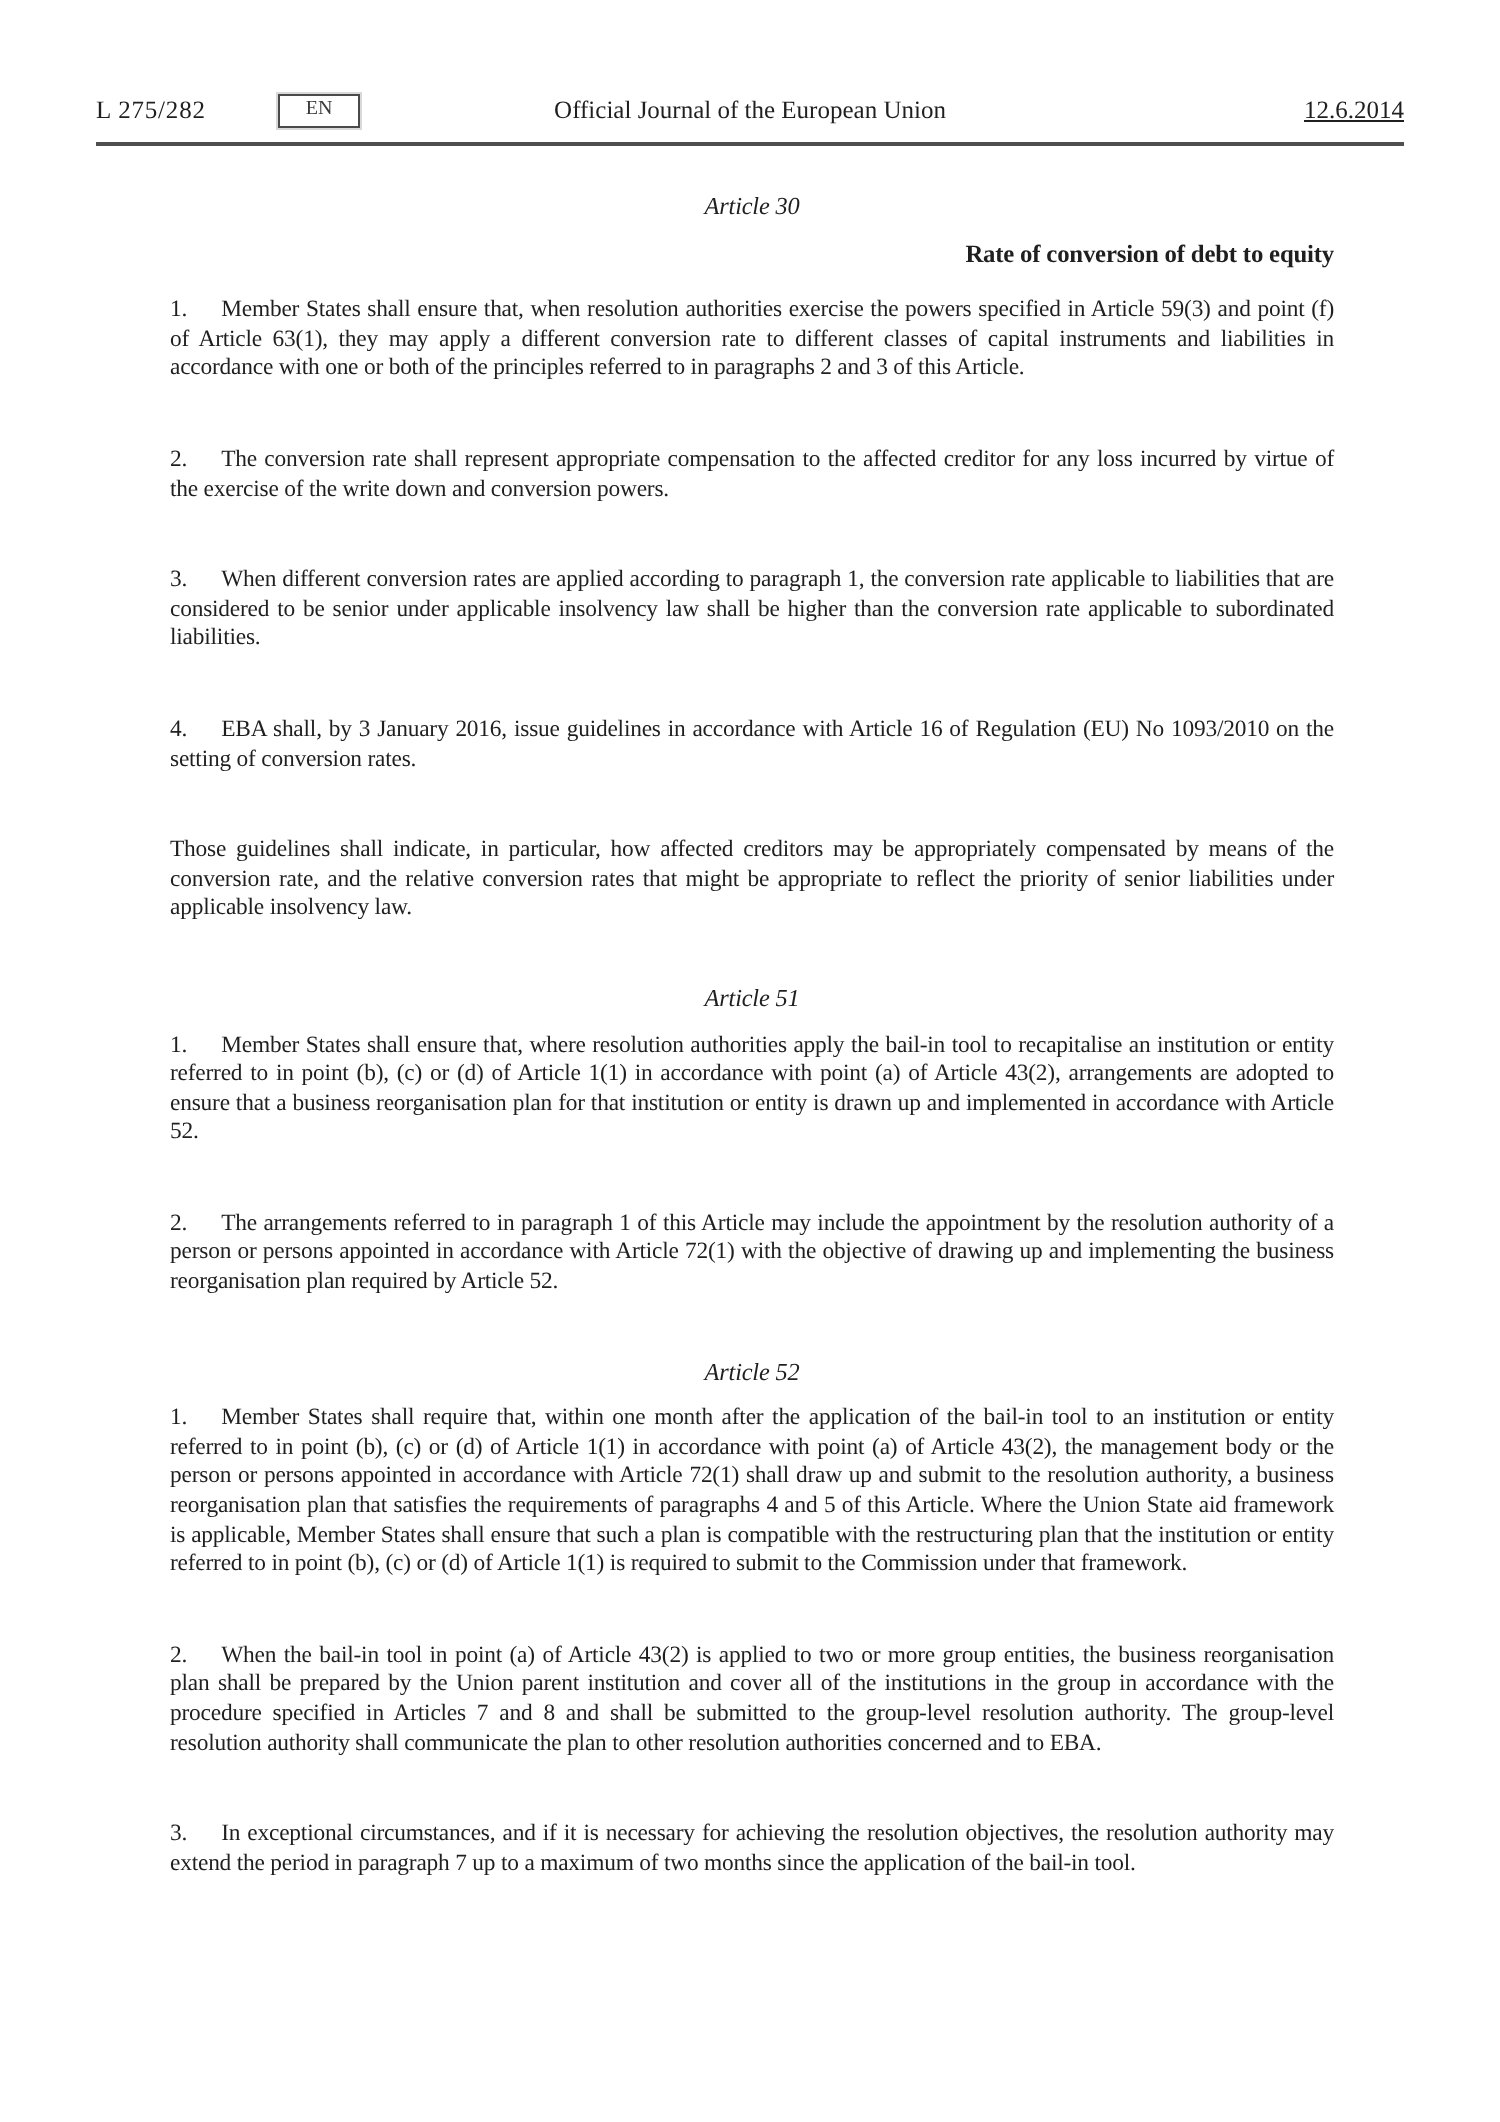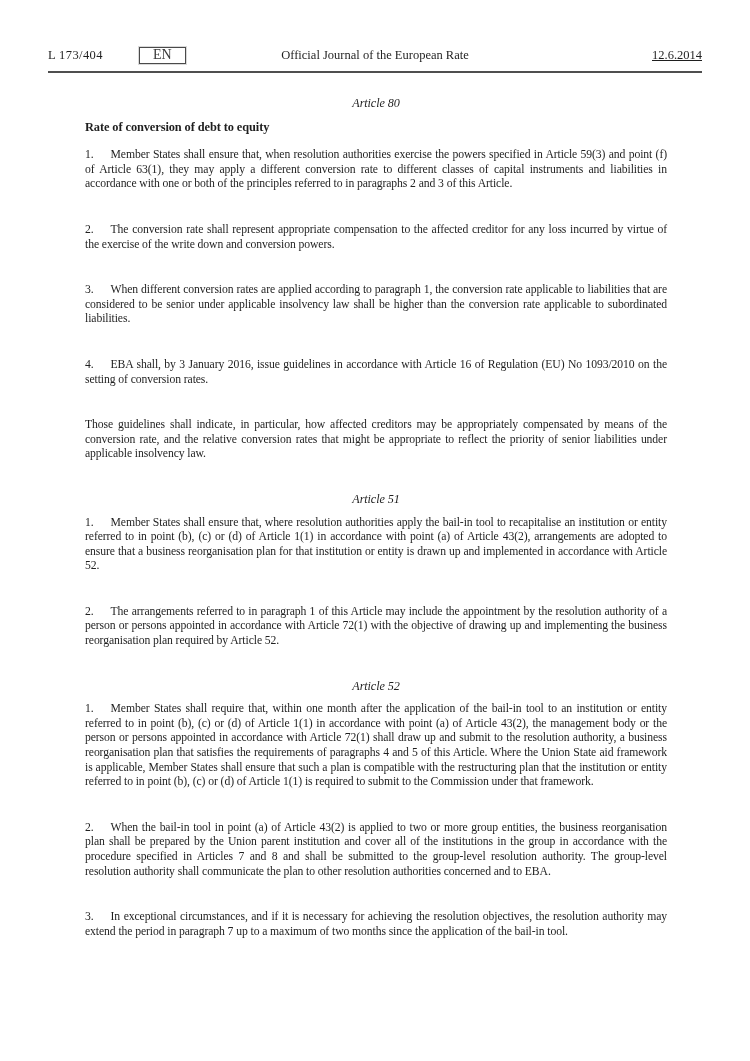--- a/index.html
+++ b/index.html
@@ -31,21 +31,21 @@
     display: flex;
     align-items: center;
   }
   .journal-ref { letter-spacing: 0.4px; }
   .lang-box {
     display: inline-block;
     margin-left: 36px;
     border: 1px solid #4a4a4a;
     box-shadow: 0 0 0 1px #d9d9d9;
     padding: 0px 13px 1px 13px;
-    font-size: 14px;
+    font-size: 10px;
     color: #3a3a3a;
     line-height: 14px;
   }
   .header-center {
     position: absolute;
     left: 0; right: 0; top: 1px;
     text-align: center;
   }
   .header-right {
     position: absolute;
@@ -72,49 +72,49 @@
     text-align: justify;
   }
   .article + .article { margin-top: 30px; }
   .article-label {
     text-align: center;
     font-style: italic;
     font-size: 12.2px;
     margin-bottom: 9px;
   }
   .article-title {
-    text-align: left;
+    text-align: right;
     font-weight: bold;
     font-size: 12.4px;
     margin-bottom: 14px;
   }
   p.para { margin-bottom: 31px; }
   p.para:last-child { margin-bottom: 0; }
   .pnum { margin-right: 17px; }
   .pnum:empty { margin-right: 0; }
 </style>
 </head>
 <body>
 
 <div class="page">
 
   <div class="header">
     <div class="header-left">
-      <span class="journal-ref">L 173/404</span>
+      <span class="journal-ref">L 275/282</span>
       <span class="lang-box">EN</span>
     </div>
-    <div class="header-center">Official Journal of the European Rate</div>
+    <div class="header-center">Official Journal of the European Union</div>
     <div class="header-right">12.6.2014</div>
   </div>
   <div class="header-rule"></div>
 
   <div class="content">
 
     <div class="article">
-      <div class="article-label">Article 80</div>
+      <div class="article-label">Article 30</div>
       <div class="article-title">Rate of conversion of debt to equity</div>
       <p class="para"><span class="pnum">1.</span><span>Member States shall ensure that, when resolution authorities exercise the powers specified in Article 59(3) and point (f) of Article 63(1), they may apply a different conversion rate to different classes of capital instruments and liabilities in accordance with one or both of the principles referred to in paragraphs 2 and 3 of this Article.</span></p>
       <p class="para"><span class="pnum">2.</span><span>The conversion rate shall represent appropriate compensation to the affected creditor for any loss incurred by virtue of the exercise of the write down and conversion powers.</span></p>
       <p class="para"><span class="pnum">3.</span><span>When different conversion rates are applied according to paragraph 1, the conversion rate applicable to liabilities that are considered to be senior under applicable insolvency law shall be higher than the conversion rate applicable to subordinated liabilities.</span></p>
       <p class="para"><span class="pnum">4.</span><span>EBA shall, by 3 January 2016, issue guidelines in accordance with Article 16 of Regulation (EU) No 1093/2010 on the setting of conversion rates.</span></p>
       <p class="para"><span class="pnum"></span><span>Those guidelines shall indicate, in particular, how affected creditors may be appropriately compensated by means of the conversion rate, and the relative conversion rates that might be appropriate to reflect the priority of senior liabilities under applicable insolvency law.</span></p>
     </div>
 
     <div class="article">
       <div class="article-label">Article 51</div>

